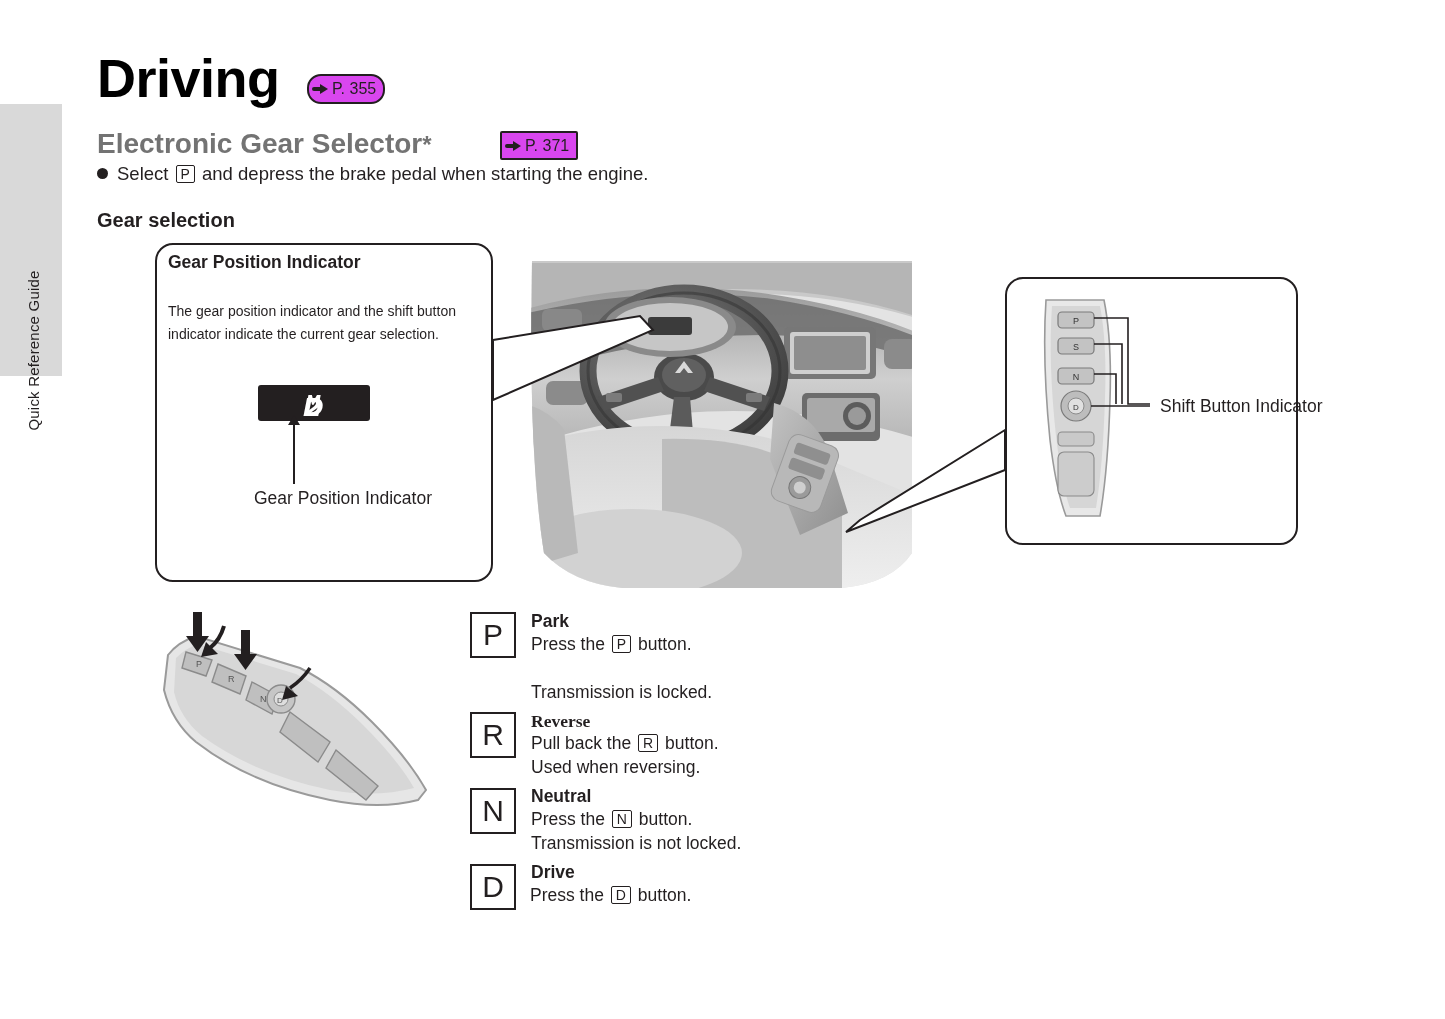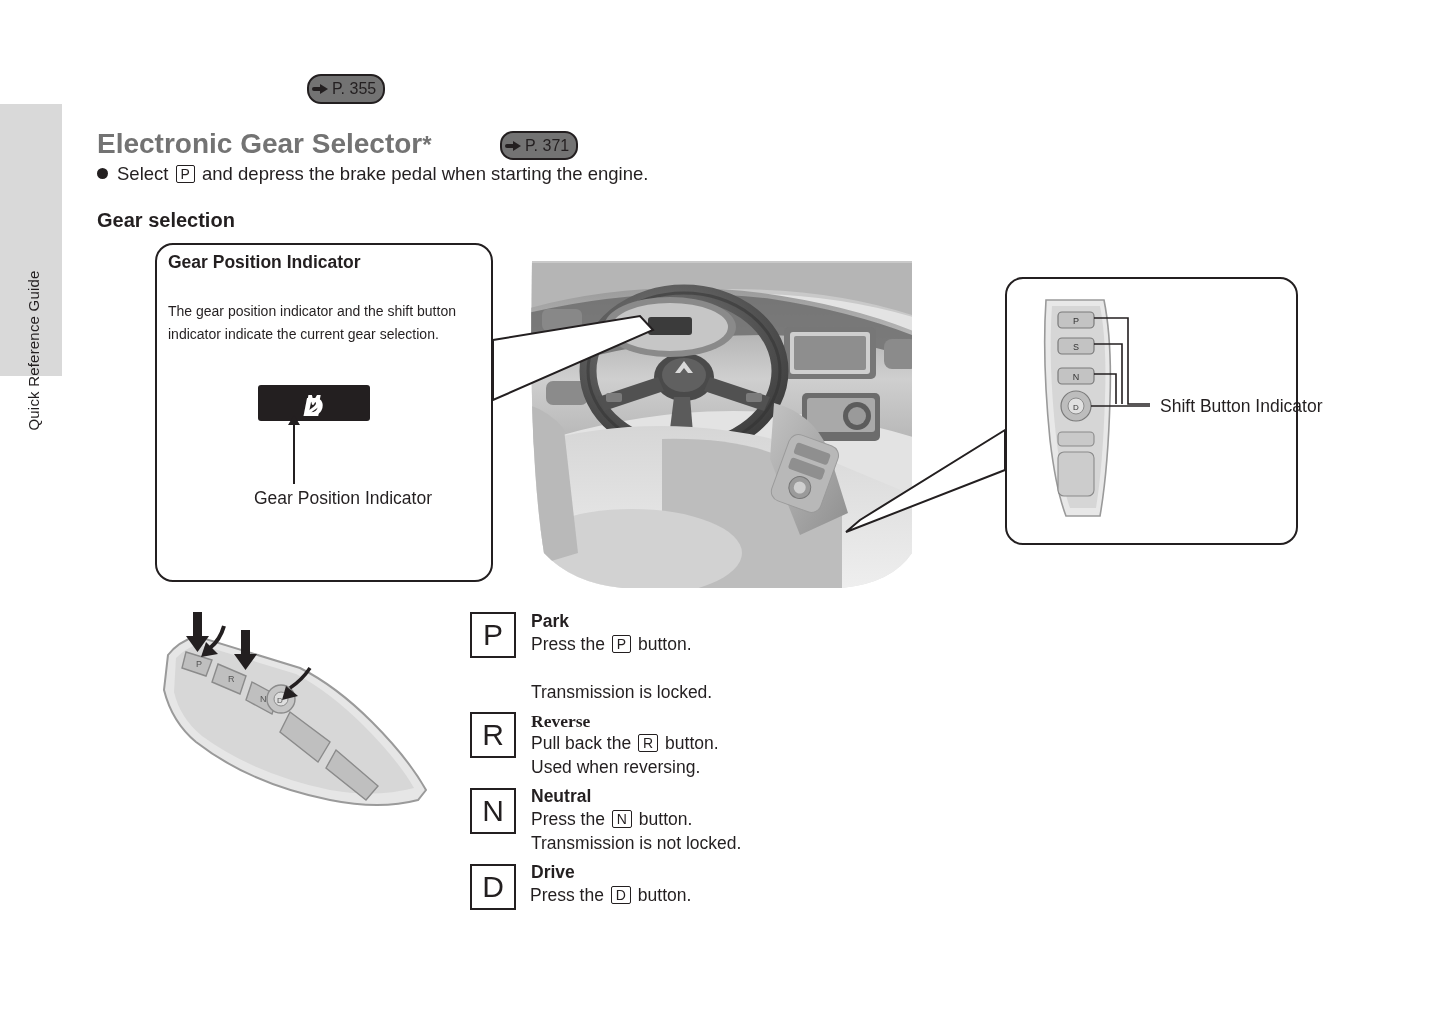--- a/index.html
+++ b/index.html
@@ -74,21 +74,21 @@
     display: inline-flex;
     align-items: center;
     border: 2px solid #231f20;
     border-radius: 12px;
     padding: 0 7px 0 3px;
     height: 22px;
     font-size: 14px;
     font-weight: normal;
     line-height: 1;
     vertical-align: middle;
-    background: #737373;
+    background: #d946ef;
     white-space: nowrap;
   }
   .ref-pill .arrow {
     display: inline-block;
     width: 17px; height: 14px;
     margin-right: 3px;
     position: relative;
   }
   .ref-pill .arrow::before {
     content: "";
@@ -120,21 +120,21 @@
     font-size: 28px;
     font-weight: bold;
     color: #737373;
   }
   .h2-star { font-size: 24px; }
   .h2-ref {
     position: absolute;
     left: 500px;
     top: 131px;
   }
-  .h2-ref .ref-pill { height: 25px; font-size: 16px; border-radius: 13px; }
+  .h2-ref .ref-pill { height: 25px; font-size: 16px; border-radius: 2px; }
 
   .bullet-line {
     position: absolute;
     left: 97px;
     top: 163px;
     font-size: 18.5px;
     color: #231f20;
     white-space: nowrap;
   }
   .bullet-dot {
@@ -323,20 +323,21 @@
   <div class="left-rail">
     <div class="rail-tab">
       <div class="rail-label">Quick Reference Guide</div>
     </div>
   </div>
 
   <div class="footer-area">
     
   </div>
 
+  <div class="h1">Driving</div>
   <div class="h1-ref">
     <span class="ref-pill">
       <span class="arrow"></span>
       <span>P. 355</span>
     </span>
   </div>
 
   <div class="h2">
     <span>Electronic Gear Selector</span><span class="h2-star">*</span>
   </div>

